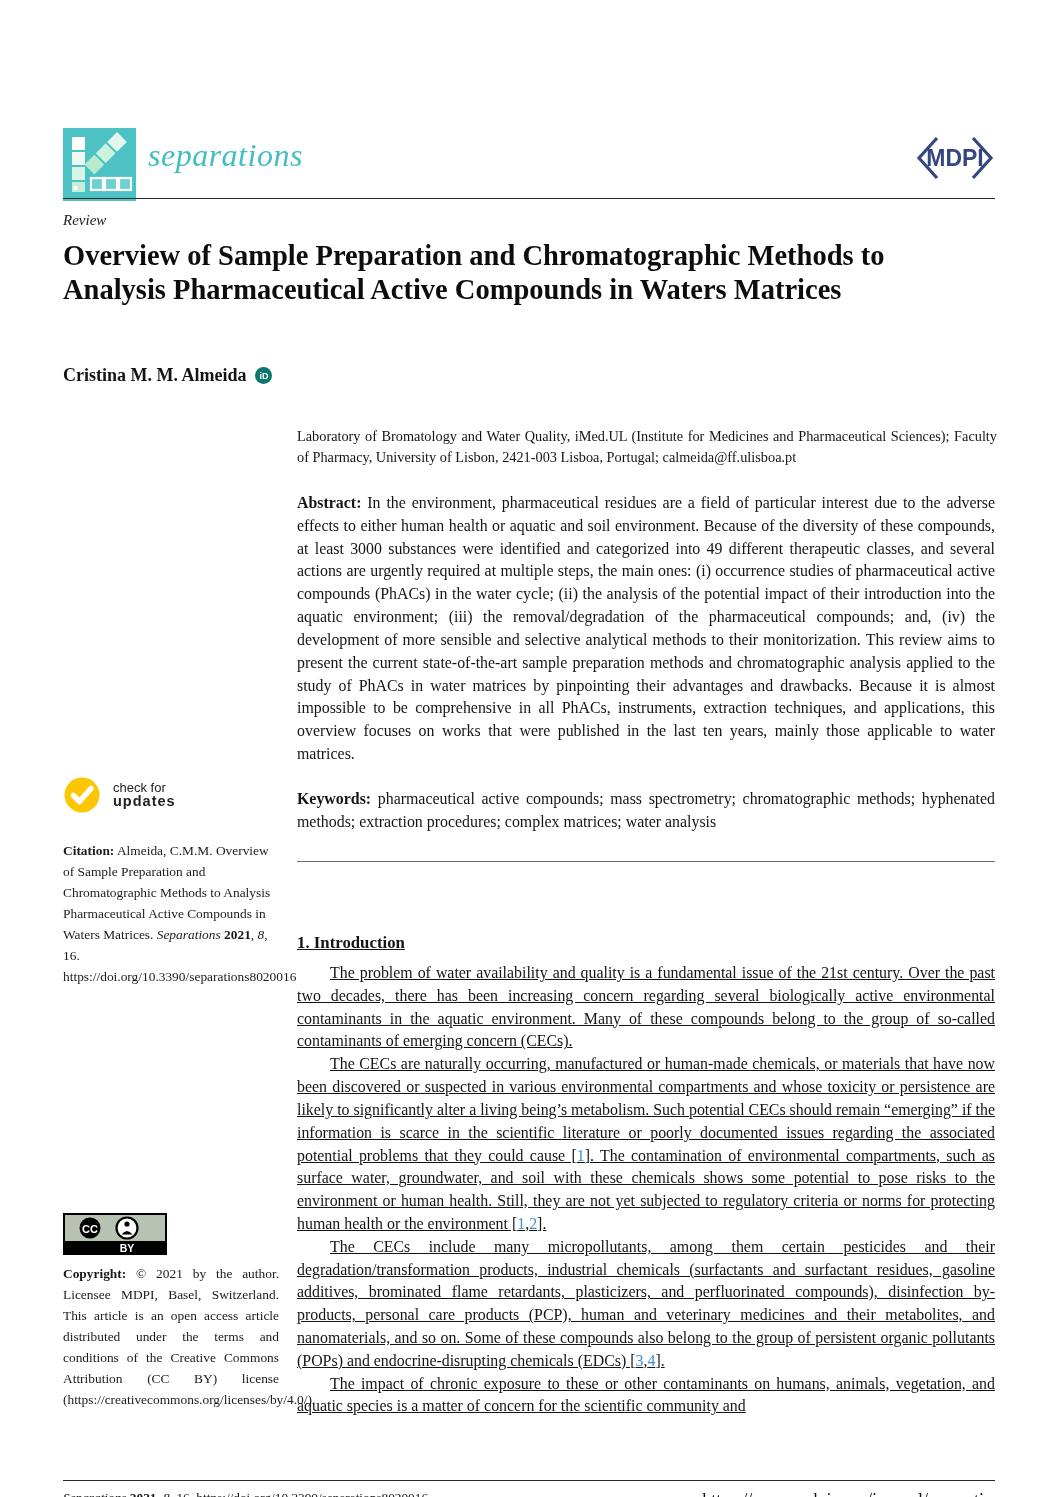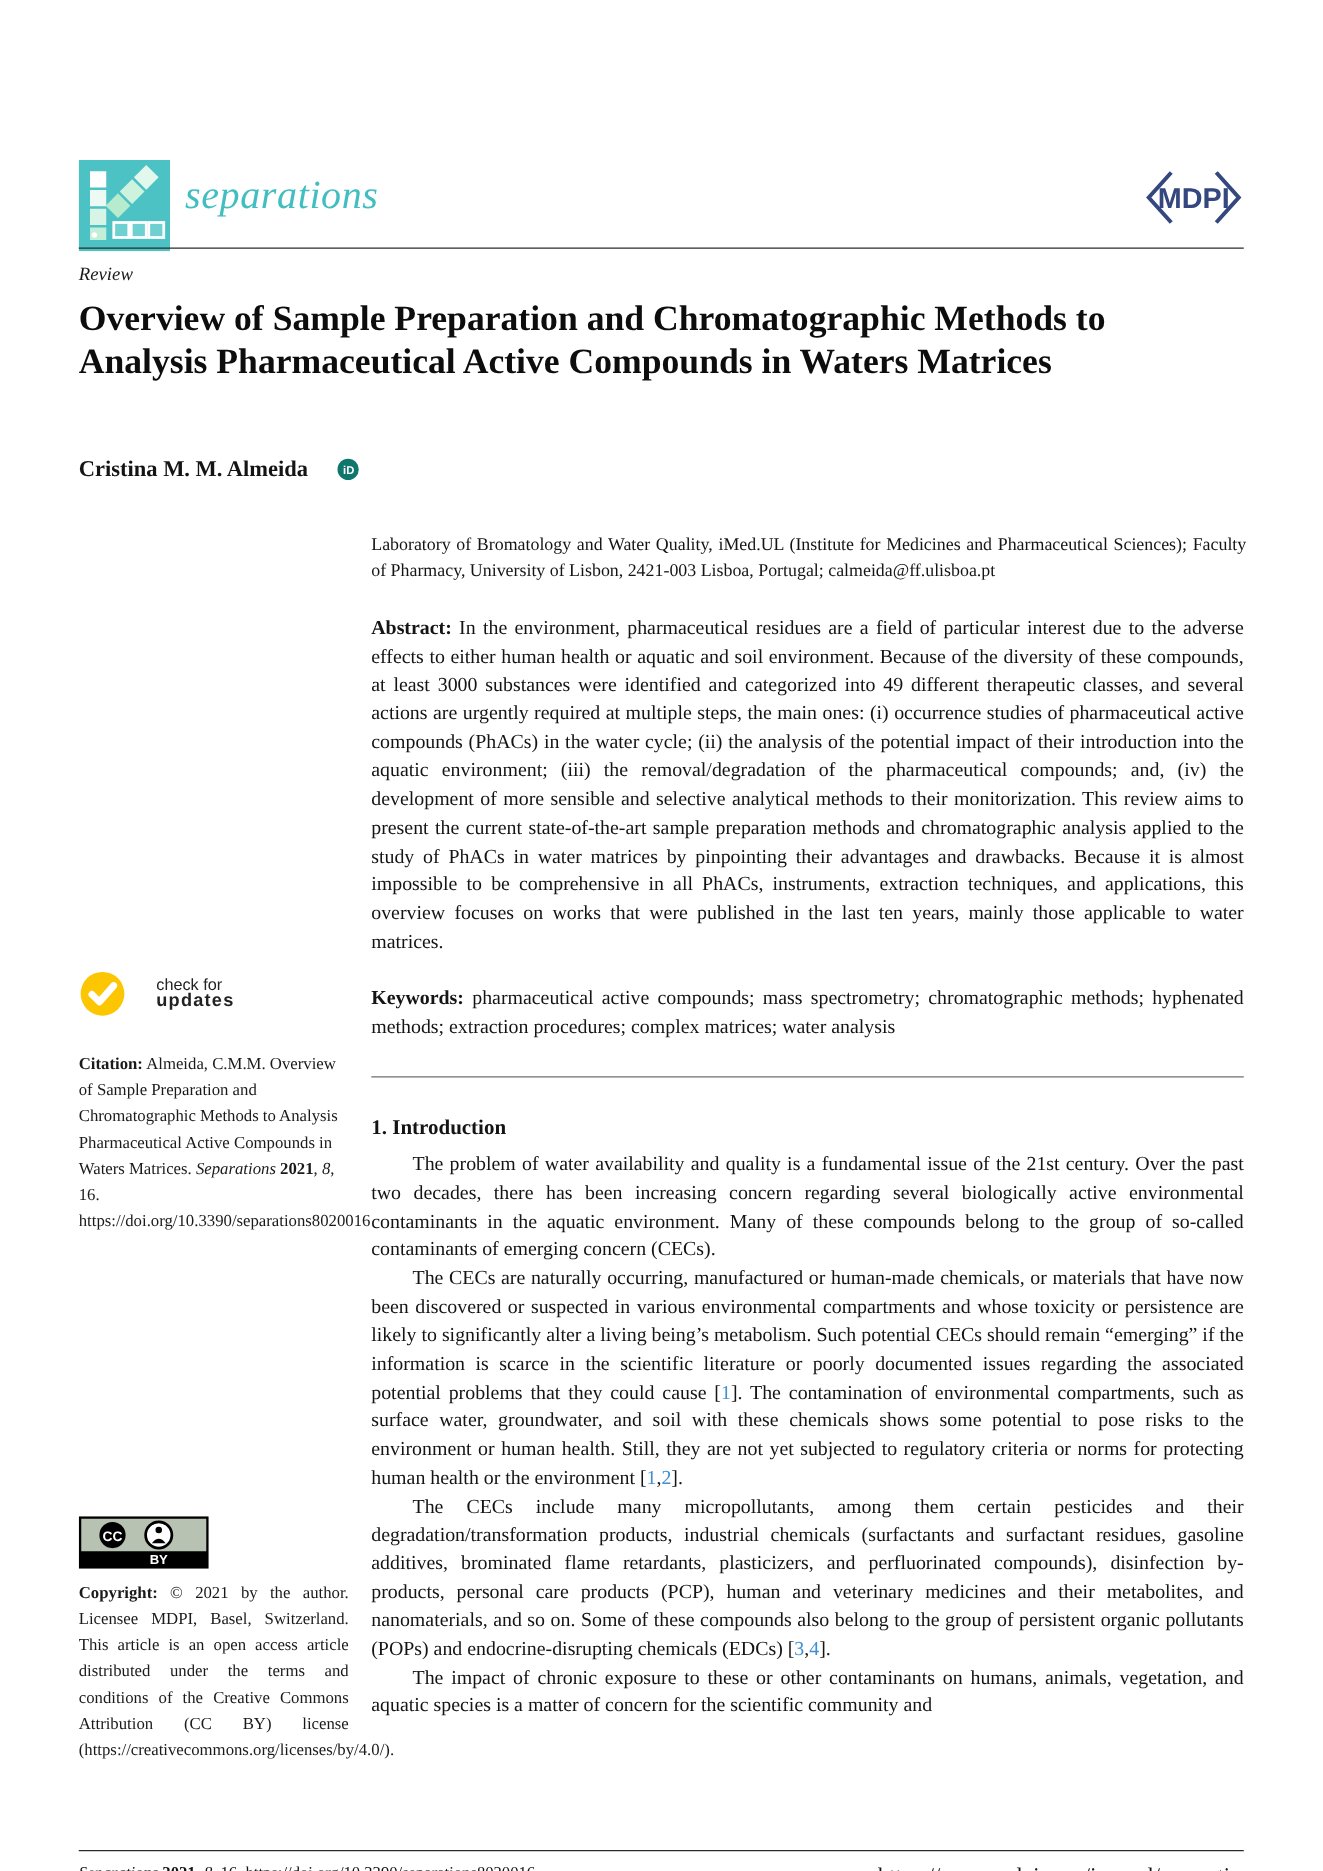--- a/index.html
+++ b/index.html
@@ -7,40 +7,40 @@
     position:relative; width:1058px; height:1497px; background:#fff;
     font-family:"Liberation Serif","DejaVu Serif",serif; color:#141414; overflow:hidden;margin-top:43px;
   }
   .abs { position:absolute; }
 
   
   .journal-name { font-style:italic; font-size:32px; color:#43bec0; letter-spacing:0.5px; }
   .rule-top { left:63px; top:155px; width:932px; border-top:1.7px solid #2b2b2b; height:0; }
   .article-type { left:63px; top:169px; font-size:15px; font-style:italic; color:#1a1a1a; }
   .paper-title { left:63px; top:196px; width:910px; font-size:28.5px; font-weight:bold; line-height:1.2; color:#0d0d0d; }
-  .author-line { left:63px; top:322px; font-size:18px; font-weight:bold; display:flex; align-items:center; gap:24px;justify-content:center; }
+  .author-line { left:63px; top:322px; font-size:18px; font-weight:bold; display:flex; align-items:center; gap:9px;justify-content:center; }
   .orcid { display:inline-flex; align-items:center; justify-content:center; width:17px; height:17px;
            border-radius:50%; background:#0f766e; color:#fff; font-size:9px; font-weight:bold;
            font-family:"Liberation Sans",sans-serif; }
 
   
   .affiliation { left:297px; top:383px; width:700px; font-size:14.3px; line-height:1.5; text-align:justify; }
   .abstract { left:297px; top:449px; width:698px; font-size:15.9px; line-height:1.435; text-align:justify; }
   .keywords { left:297px; top:745px; width:698px; font-size:15.9px; line-height:1.435; text-align:justify; }
   .rule-mid { left:297px; top:818px; width:698px; border-top:1.2px solid #6f6f6f; height:0; }
-  .main-col { left:297px; top:849px; width:698px; }
+  .main-col { left:297px; top:890px; width:698px;text-decoration:underline; }
   .section-heading { font-size:16.8px; font-weight:bold; margin:0 0 9px 0; }
   .body-para { margin:0; text-indent:33px; text-align:justify; font-size:15.9px; line-height:1.435; }
   .ref { color:#3f8fd2; }
   .b { font-weight:bold; }
   .i { font-style:italic; }
 
   
   .side { width:216px; font-size:13.4px; line-height:1.57; color:#1a1a1a; }
-  .check-badge { left:63px; top:733px; display:flex; align-items:center; gap:24px; cursor:pointer; }
+  .check-badge { left:63px; top:733px; display:flex; align-items:center; gap:12px; cursor:pointer; }
   .check-text { font-family:"Liberation Sans",sans-serif; line-height:1.05; color:#222; }
   .check-text .l1 { font-size:13px; }
   .check-text .l2 { font-size:14.5px; font-weight:bold; letter-spacing:1px; }
   .citation { left:63px; top:797px; }
   .editor-block { left:63px; top:944px; }
   .pubnote { left:63px; top:1054px; text-align:justify; }
   .cc-badge { left:63px; top:1170px; }
   .copyright { left:63px; top:1220px; text-align:justify; }
 
   

